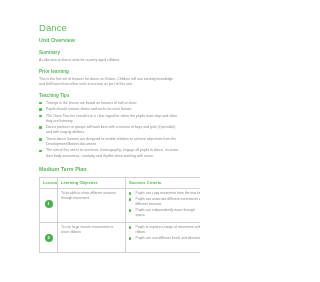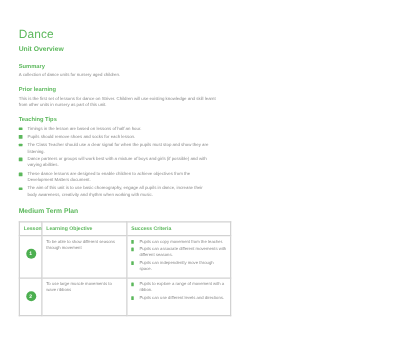--- a/index.html
+++ b/index.html
@@ -12,21 +12,21 @@
     width: 200px;
     height: 282px;
     font-family: "Liberation Sans", sans-serif;
     color: #4a4a4a;
     overflow: hidden;
   }
   #page {
     width: 200px;
     height: 282px;
     background: #ffffff;
-    padding: 22px 20px 0 15px;
+    padding: 22px 20px 0 39px;
     position: relative;
   }
   .doc-title {
     color: #5cb85c;
     font-size: 9.5px;
     font-weight: normal;
     line-height: 11px;
     margin: 0 0 3.5px 0;
     letter-spacing: 0.1px;
   }

